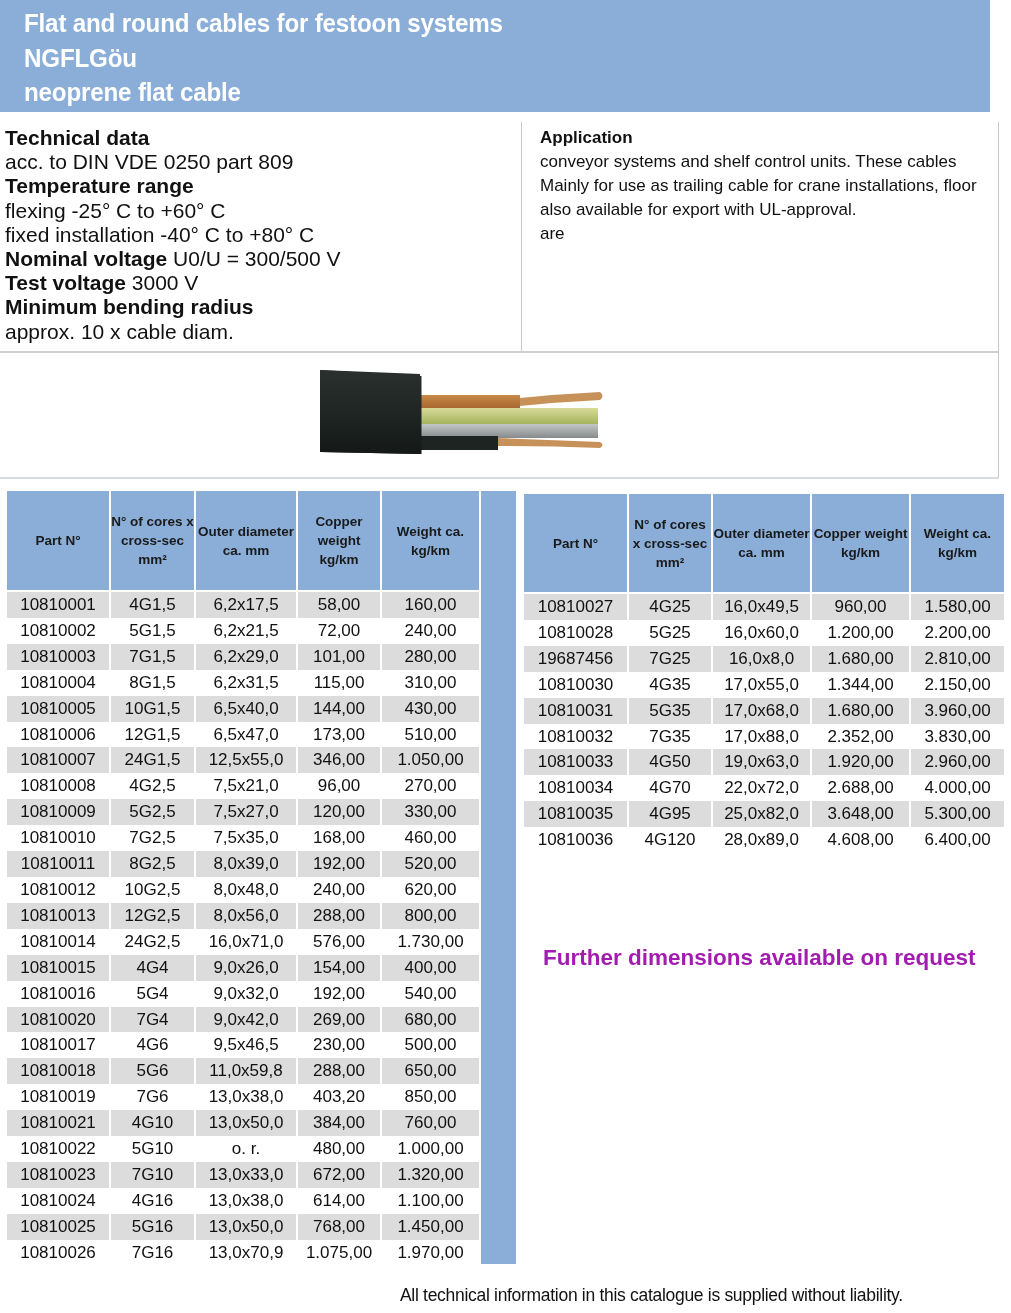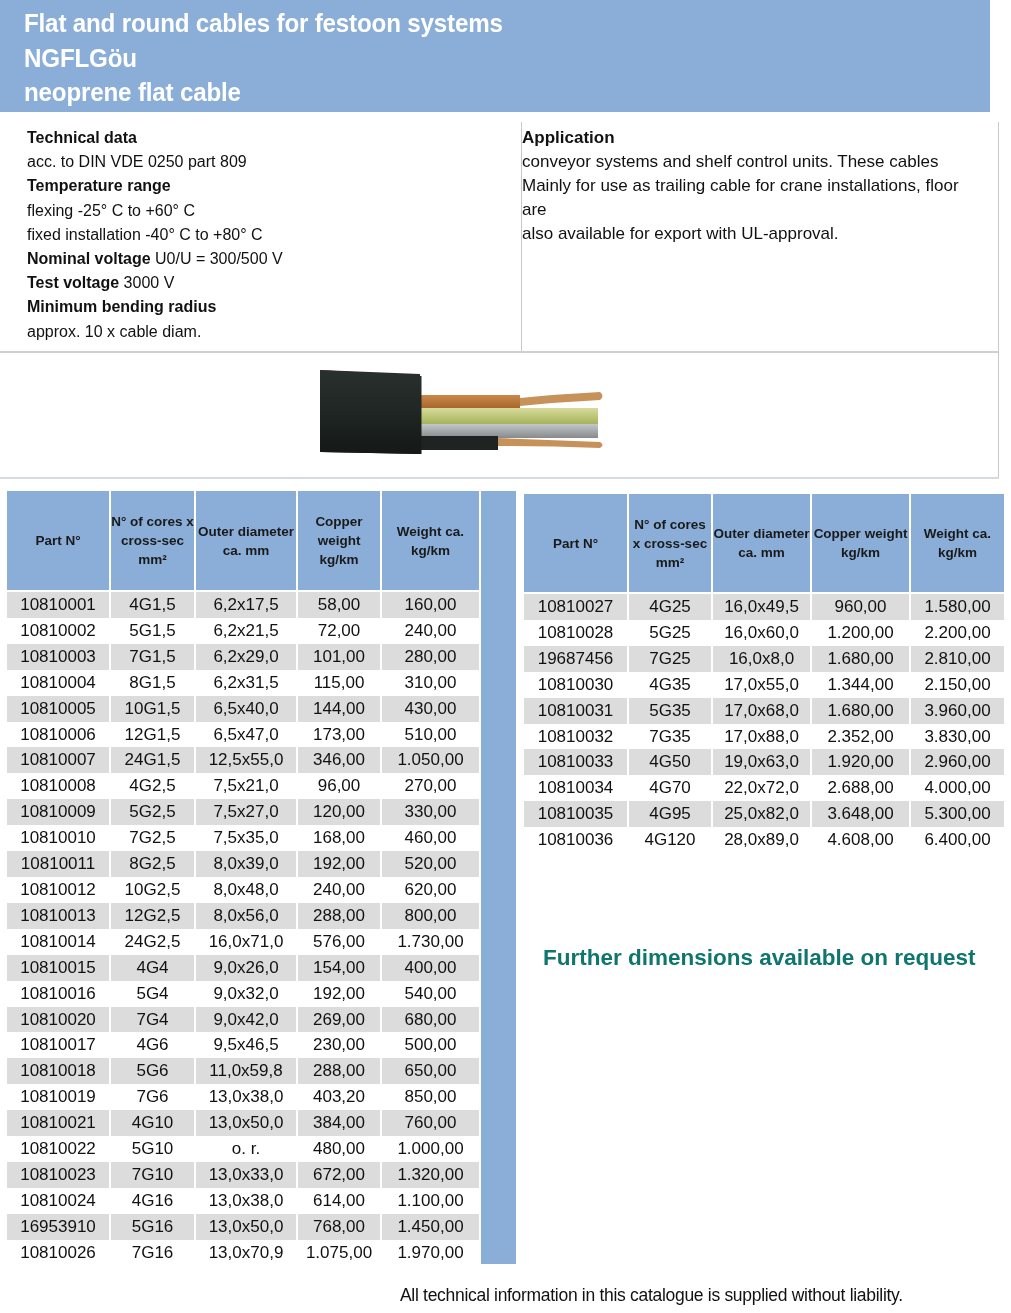--- a/index.html
+++ b/index.html
@@ -12,27 +12,27 @@
     position: absolute; left: 0; top: 0; width: 990px; height: 112px;
     background: #8aaed8; padding: 6px 0 0 24px;
   }
   .header div {
     color: #ffffff; font-weight: bold; font-size: 26px; line-height: 34.5px;
     font-family: "Liberation Sans", sans-serif; letter-spacing: -0.2px;
     transform: scaleX(0.93); transform-origin: left center;
   }
   .tech {
     position: absolute; left: 0; top: 122px; width: 521px; height: 230px;
-    padding: 4px 0 0 5px; font-size: 16px; line-height: 24.2px; margin-left: 22px;
+    padding: 4px 0 0 5px; font-size: 21px; line-height: 24.2px;
   }
   .tech b { font-weight: bold; }
   .app {
     position: absolute; left: 521px; top: 122px; width: 478px; height: 230px;
     border-left: 1px solid #c8c8c8; border-right: 1px solid #c8c8c8;
-    padding: 4px 4px 0 0; font-size: 17px; line-height: 24px;
+    padding: 4px 4px 0 18px; font-size: 17px; line-height: 24px;
   }
   .app .title { font-weight: bold; }
   .sep1 { position: absolute; left: 0; top: 351px; width: 999px; height: 2px; background: #cfcfcf; }
   .sep2 { position: absolute; left: 0; top: 477px; width: 999px; height: 2px; background: #d6dbe2; }
   .imgbox-border { position: absolute; left: 998px; top: 352px; width: 1px; height: 126px; background: #c8c8c8; }
   .cable { position: absolute; left: 320px; top: 368px; width: 440px; height: 90px; }
 
   table.spec {
     position: absolute; border-collapse: separate; border-spacing: 2px 0;
     font-size: 17px;
@@ -46,21 +46,21 @@
     text-align: center; height: 25.9px; line-height: 25.9px; padding: 0;
     white-space: nowrap; color: #111;
   }
   table.spec tr.odd td { background: #dcdcdc; }
   table.spec tr.even td { background: #ffffff; }
   #tbl-left { left: 5px; top: 491px; }
   #tbl-right { left: 522px; top: 494px; }
   .bluebar { position: absolute; left: 481px; top: 491px; width: 35px; height: 773px; background: #8aaed8; }
   .further {
     position: absolute; left: 543px; top: 945px; font-weight: bold; font-size: 22.5px;
-    color: #0f766e;
+    color: #a21caf;
   }
   .footer {
     position: absolute; left: 400px; top: 1285px; font-size: 17.5px; color: #111;
     letter-spacing: -0.3px;
   }
 </style>
 </head>
 <body>
 
 <div class="header">
@@ -78,22 +78,22 @@
   <div><b>Nominal voltage</b><span> U0/U = 300/500 V</span></div>
   <div><b>Test voltage</b><span> 3000 V</span></div>
   <div><b>Minimum bending radius</b></div>
   <div>approx. 10 x cable diam.</div>
 </div>
 
 <div class="app">
   <div class="title">Application</div>
   <div>conveyor systems and shelf control units. These cables</div>
   <div>Mainly for use as trailing cable for crane installations, floor</div>
+  <div>also available for export with UL-approval.</div>
   <div>are</div>
-  <div>also available for export with UL-approval.</div>
 </div>
 
 <div class="sep1"></div>
 <div class="imgbox-border"></div>
 
 <svg class="cable" viewBox="0 0 440 90" xmlns="http://www.w3.org/2000/svg">
   <defs>
     <linearGradient id="jacket" x1="0" y1="0" x2="0" y2="1">
       <stop offset="0" stop-color="#2a302e"></stop>
       <stop offset="0.5" stop-color="#1f2624"></stop>
@@ -297,21 +297,21 @@
         <td>1.320,00</td>
       </tr>
       <tr class="even">
         <td>10810024</td>
         <td>4G16</td>
         <td>13,0x38,0</td>
         <td>614,00</td>
         <td>1.100,00</td>
       </tr>
       <tr class="odd">
-        <td>16953910</td>
+        <td>10810025</td>
         <td>5G16</td>
         <td>13,0x50,0</td>
         <td>768,00</td>
         <td>1.450,00</td>
       </tr>
       <tr class="even">
         <td>10810026</td>
         <td>7G16</td>
         <td>13,0x70,9</td>
         <td>1.075,00</td>

